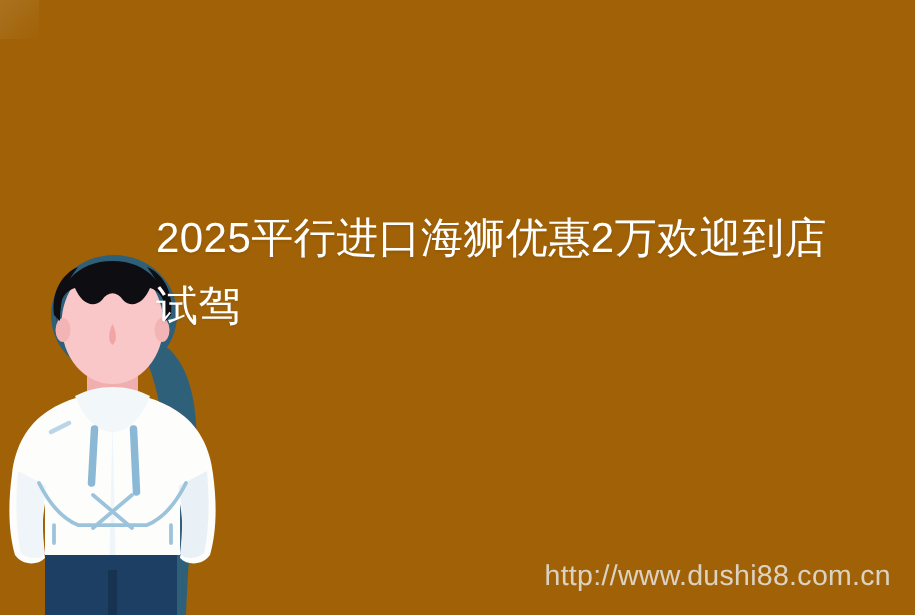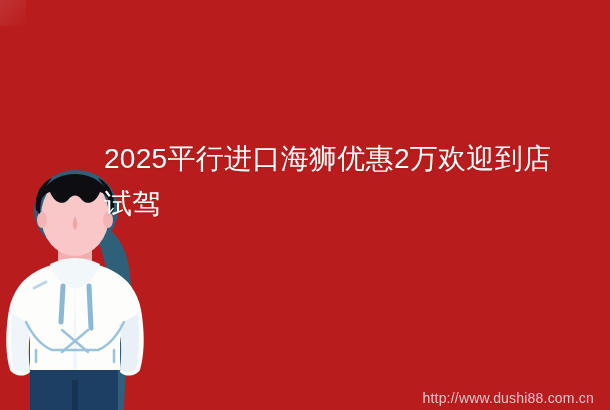--- a/index.html
+++ b/index.html
@@ -10,21 +10,21 @@
     width: 610px;
     height: 410px;
     overflow: hidden;
     font-family: "Liberation Sans", "DejaVu Sans", sans-serif;
   }
 
   #banner {
     position: relative;
     width: 610px;
     height: 410px;
-    background: #b91c1c;
+    background: #a16207;
     overflow: hidden;
   }
 
   
   #banner::before {
     content: "";
     position: absolute;
     left: 0; top: 0;
     width: 26px; height: 26px;
     background: linear-gradient(135deg, rgba(255,255,255,0.10), rgba(255,255,255,0));
@@ -44,23 +44,23 @@
     font-weight: 400;
     white-space: pre-wrap;
     word-break: break-all;
     text-shadow: 0 1px 2px rgba(0,0,0,0.10);
   }
 
   
   .watermark {
     position: absolute;
     right: 16px;
-    bottom: 4px;
+    bottom: 17px;
     color: rgba(236,242,246,0.78);
-    font-size: 14px;
+    font-size: 19px;
     letter-spacing: 0.2px;
     line-height: 16px;
     margin-top: 28px;
   }
 
   
   .figure {
     position: absolute;
     left: 0px;
     bottom: 0px;

